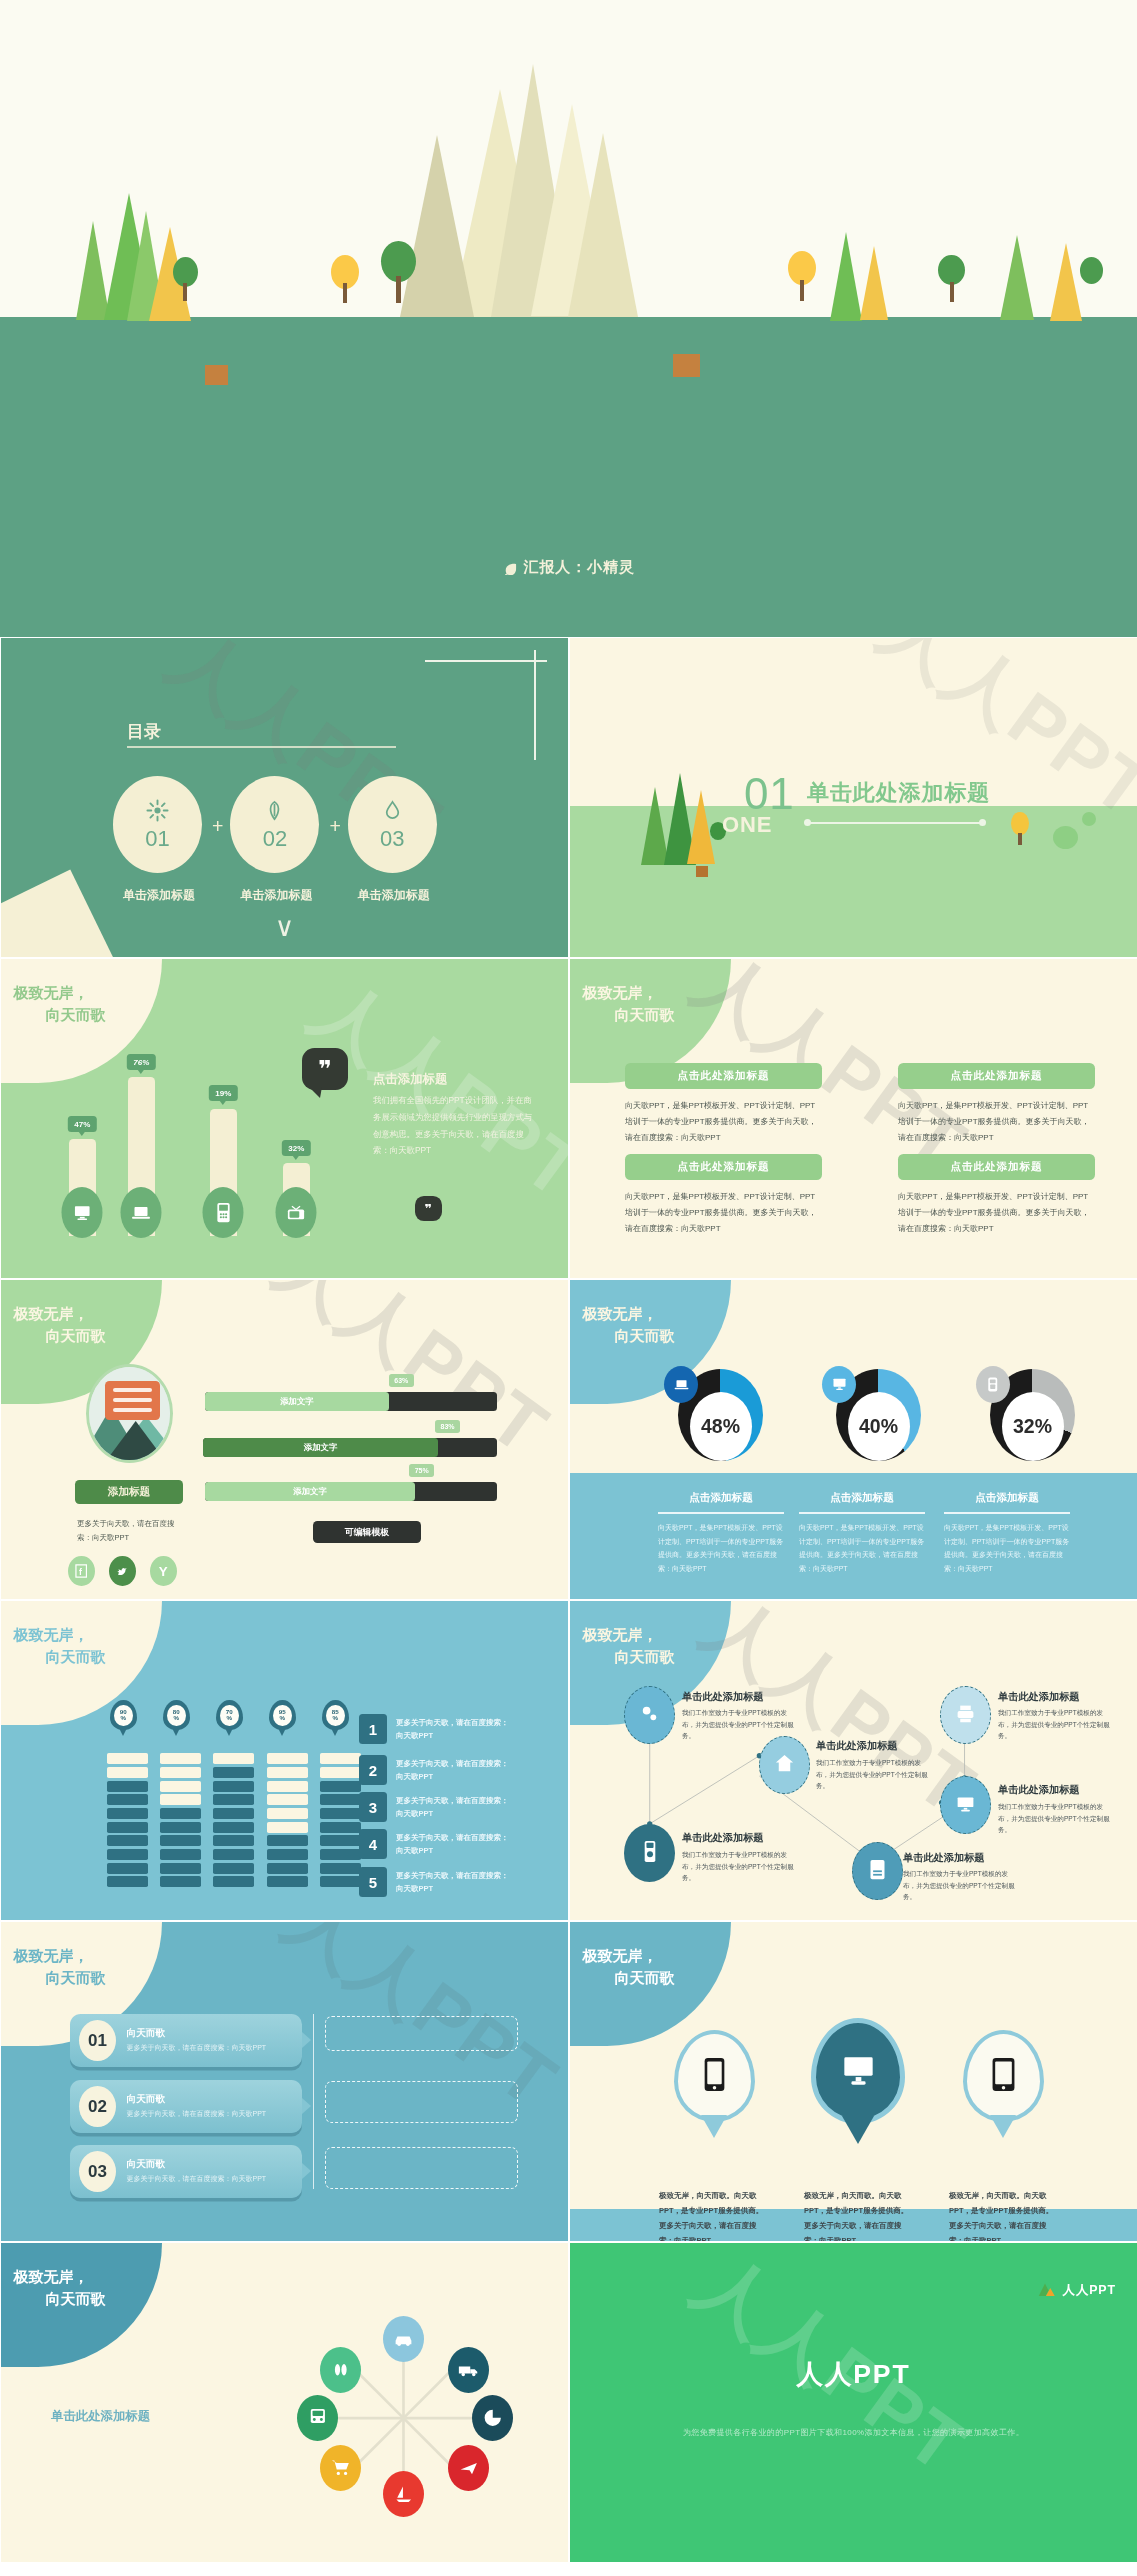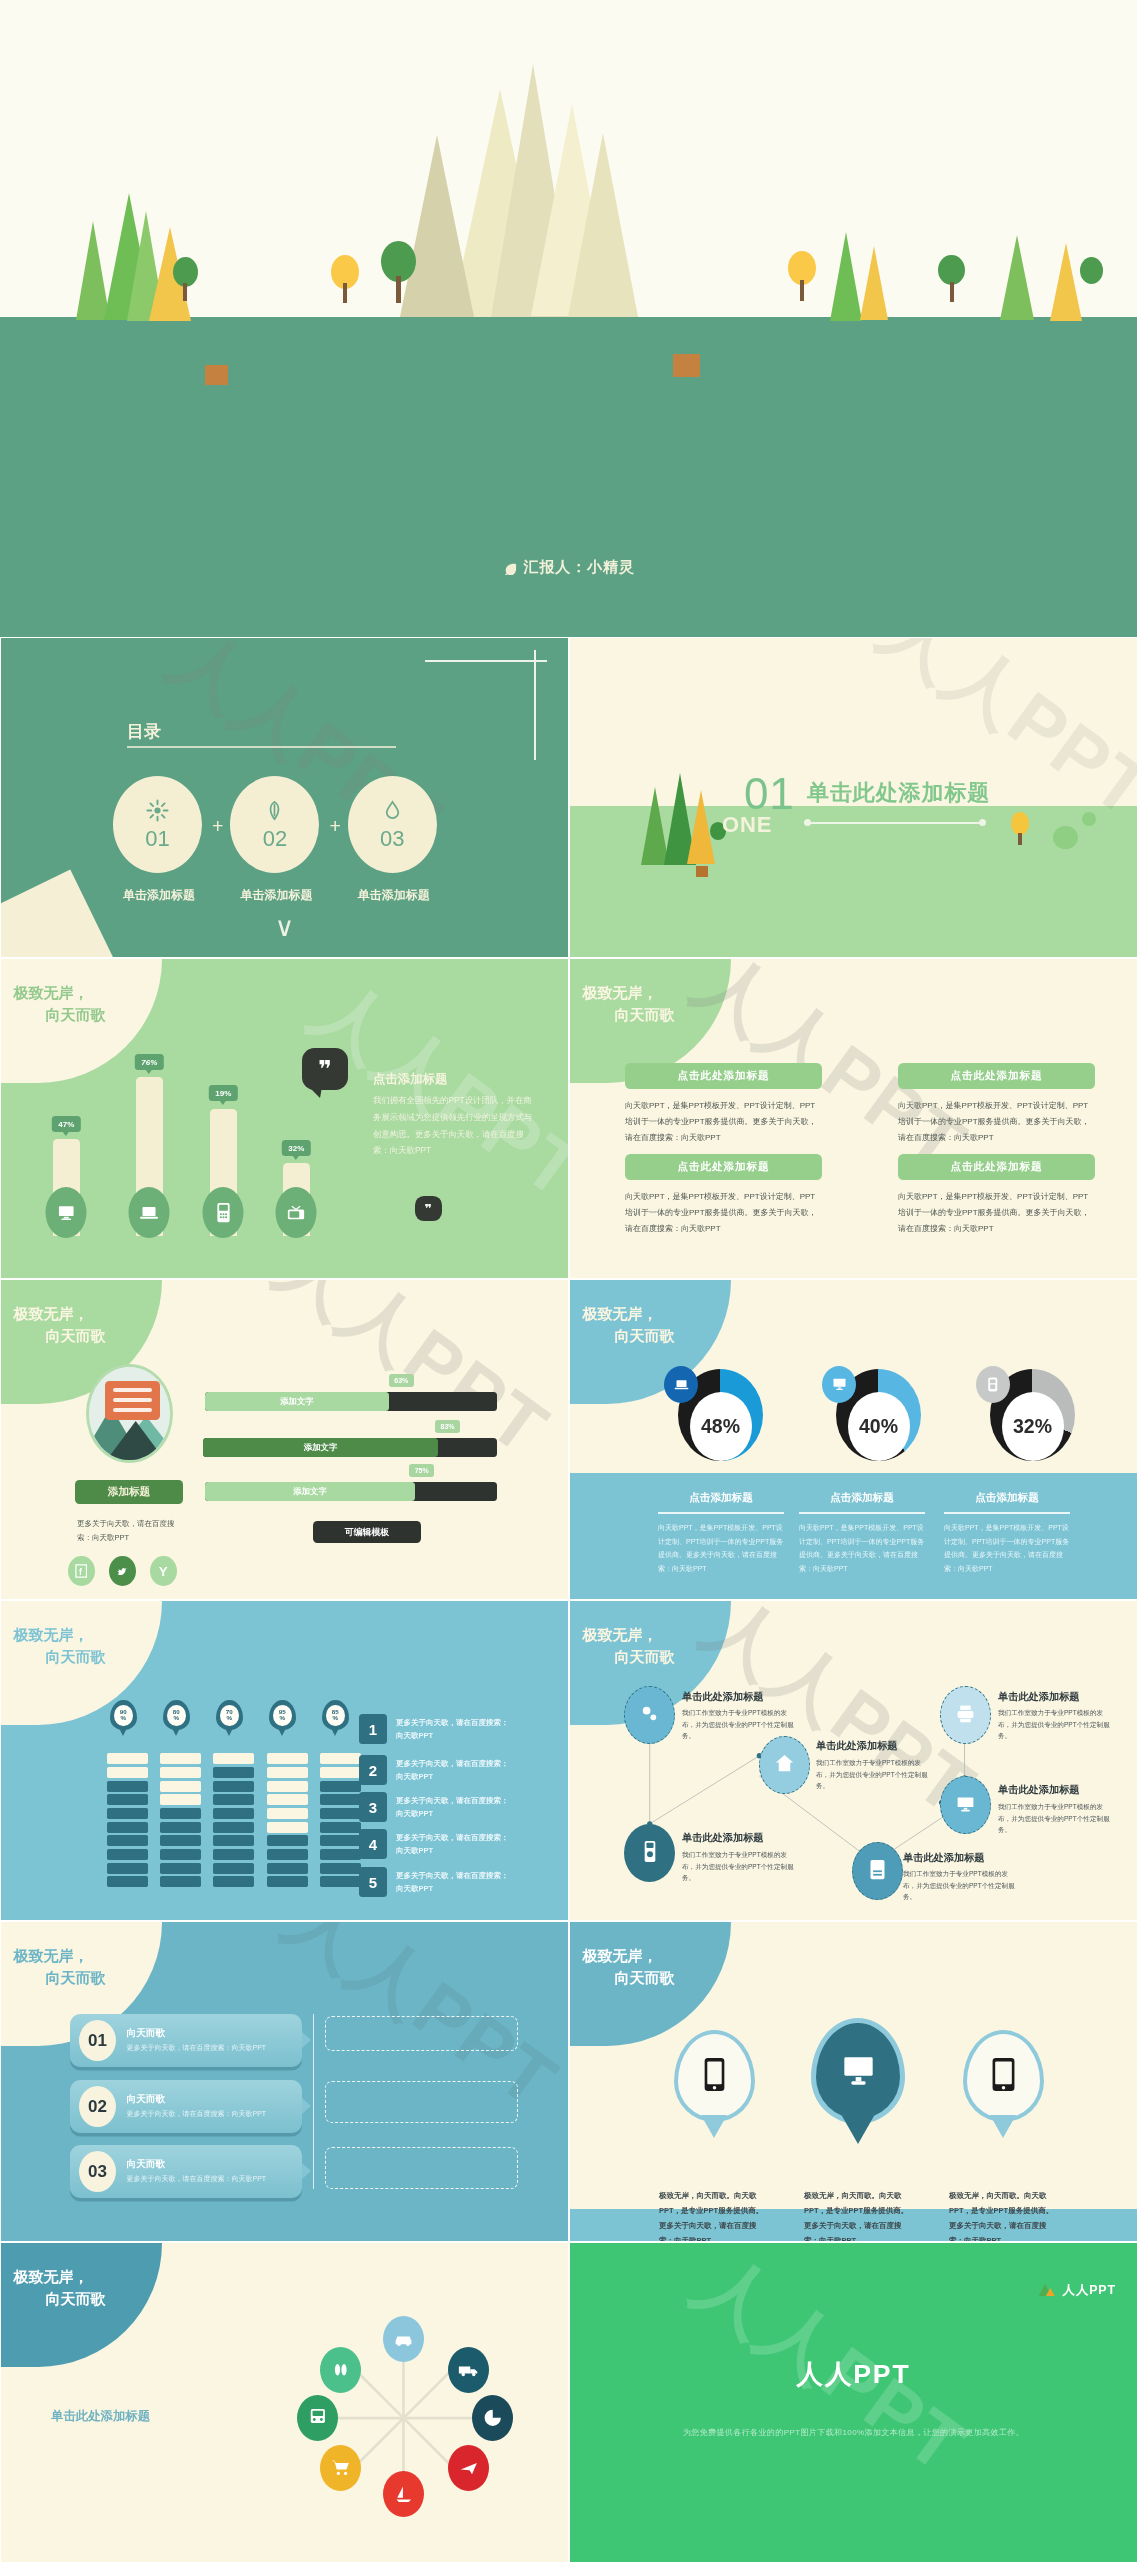--- a/index.html
+++ b/index.html
@@ -345,32 +345,32 @@
   </div>
 
   <div class="slide s-bar">
     <div class="corner" style="background:#fbf6e2;"></div>
     <div class="corner-tx" style="color:#93c98c;">
       <span>极致无岸，</span>
       <span class="l2">向天而歌</span>
     </div>
     <div class="wm" style="left:292px;top:81px;color:rgba(255,255,255,.20);">人人PPT</div>
 
-    <div class="bar-col" style="left:52px;">
+    <div class="bar-col" style="left:68px;">
       <div class="bar-tip" style="bottom:104px;">47%</div>
       <div class="bar-fill" style="height:97px;"></div>
       <div class="bar-leaf">
         <svg width="19.5" height="19.5" viewBox="0 0 24 24" fill="#fff">
             <rect x="3" y="4" width="18" height="12" rx="1"></rect>
             <rect x="9" y="17" width="6" height="2"></rect>
             <rect x="6" y="19" width="12" height="2" rx="1"></rect>
           </svg>
       </div>
     </div>
-    <div class="bar-col" style="left:135px;font-style:italic;">
+    <div class="bar-col" style="left:127px;font-style:italic;">
       <div class="bar-tip" style="bottom:166px;">76%</div>
       <div class="bar-fill" style="height:159px;"></div>
       <div class="bar-leaf">
         <svg width="21" height="19.5" viewBox="0 0 24 24" fill="#fff">
             <rect x="4" y="5" width="16" height="11" rx="1"></rect>
             <rect x="1" y="17" width="22" height="2.5" rx="1"></rect>
           </svg>
       </div>
     </div>
     <div class="bar-col" style="left:209px;">

